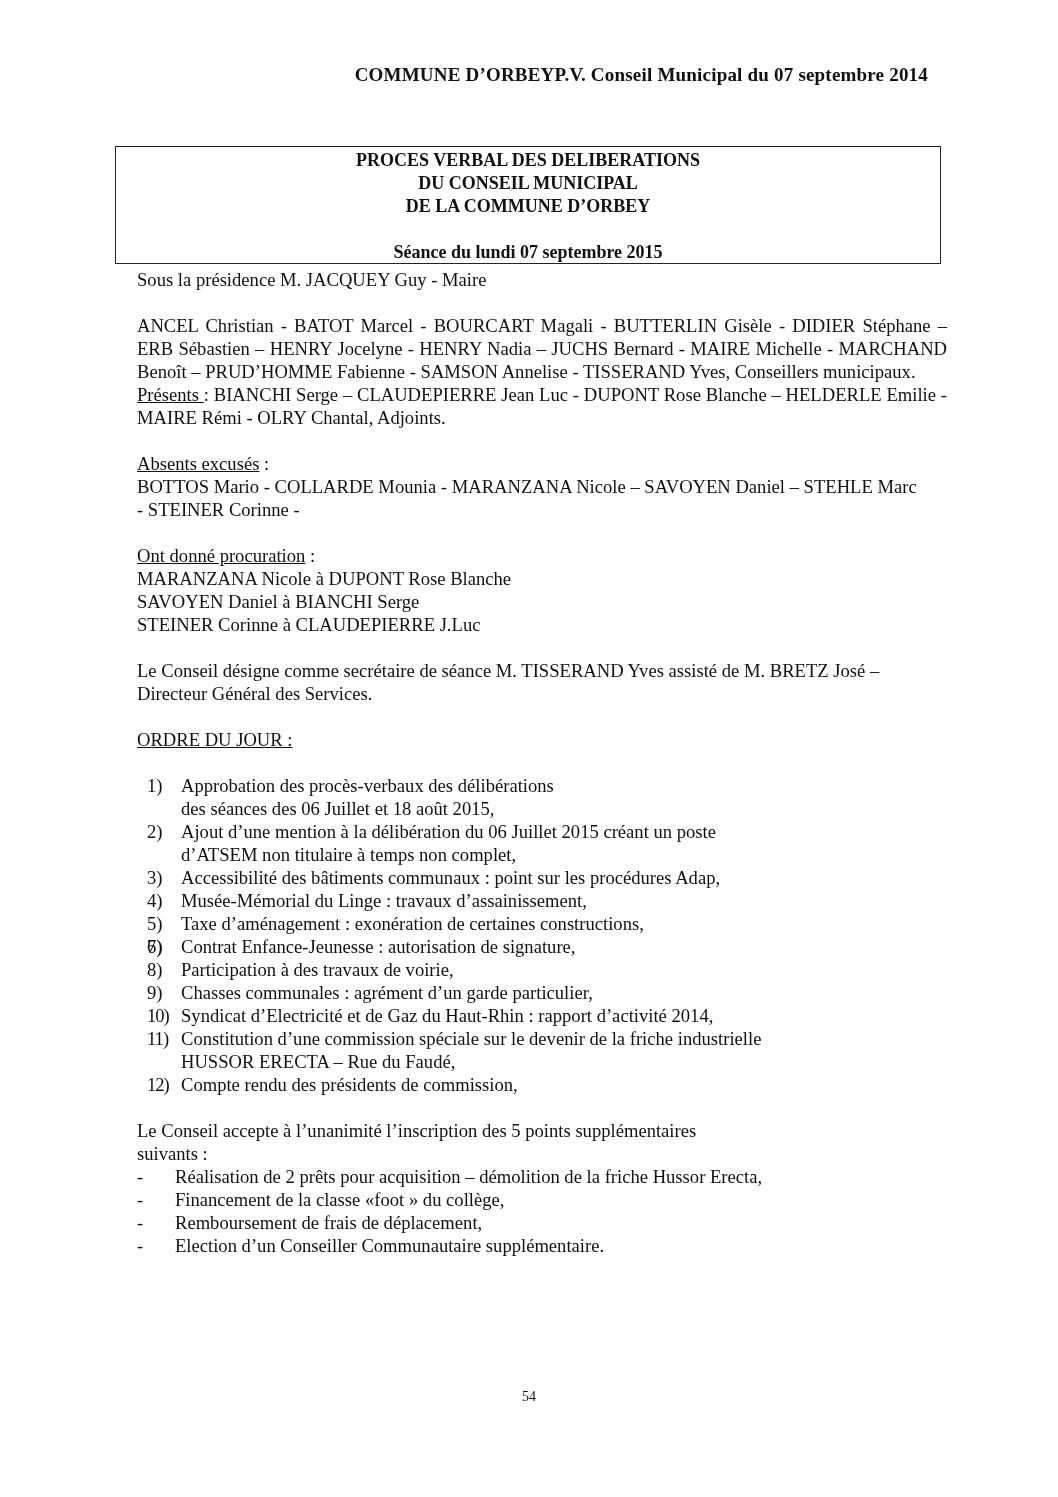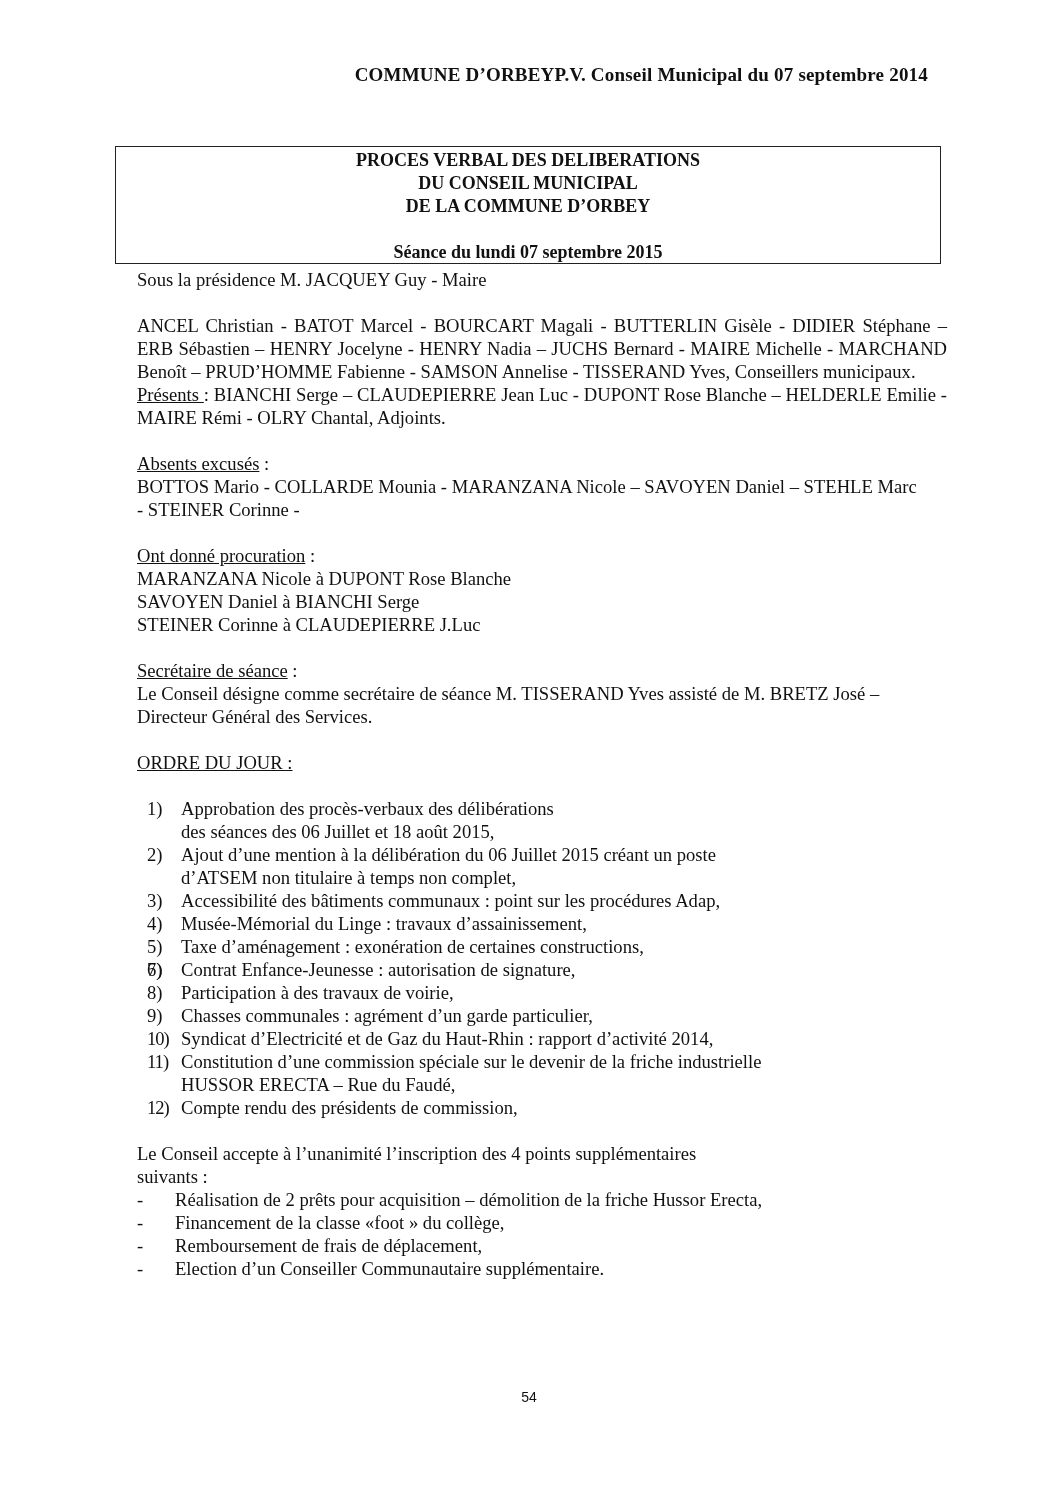--- a/index.html
+++ b/index.html
@@ -31,21 +31,21 @@
   .just { text-align: justify; }
   .ol { margin: 0; padding: 0; list-style: none; }
   .ol li { position: relative; padding-left: 44px; }
   .ol li .n { position: absolute; left: 10px; }
   .ol li .n.w { left: 10px; letter-spacing: -1px; }
   .dl { margin: 0; padding: 0; list-style: none; }
   .dl li { position: relative; padding-left: 38px; }
   .dl li .d { position: absolute; left: 0; }
   .pagenum {
     position: absolute; top: 1389px; left: 0; right: 0; text-align: center;
-    font-family: Liberation Sans, sans-serif; font-size: 14px;
+    font-family: Liberation Serif, serif; font-size: 14px;
   }
 </style>
 </head>
 <body>
 
 <div class="hdr">
   <span>COMMUNE D’ORBEY</span>
   <span>P.V. Conseil Municipal du 07 septembre 2014</span>
 </div>
 
@@ -73,23 +73,20 @@
   <div class="gap"></div>
 
   <p class="p">
     <span class="u">Ont donné procuration</span><span> :</span>
   </p>
   <p class="p">MARANZANA Nicole à DUPONT Rose Blanche</p>
   <p class="p">SAVOYEN Daniel à BIANCHI Serge</p>
   <p class="p">STEINER Corinne à CLAUDEPIERRE J.Luc</p>
   <div class="gap"></div>
 
-  <p class="p">
-    <span class="u">Secrétaire de séance</span><span> :</span>
-  </p>
   <p class="p" style="width:790px">Le Conseil désigne comme secrétaire de séance M. TISSERAND Yves assisté de M. BRETZ José – Directeur Général des Services.</p>
   <div class="gap"></div>
 
   <p class="p u">ORDRE DU JOUR :</p>
   <div class="gap"></div>
 
   <ul class="ol">
     <li><span class="n">1)</span><span>Approbation des procès-verbaux des délibérations</span><br><span>des séances des 06 Juillet et 18 août 2015,</span></li>
     <li><span class="n">2)</span><span>Ajout d’une mention à la délibération du 06 Juillet 2015 créant un poste</span><br><span>d’ATSEM non titulaire à temps non complet,</span></li>
     <li><span class="n">3)</span><span>Accessibilité des bâtiments communaux : point sur les procédures Adap,</span></li>
@@ -99,21 +96,21 @@
     <li><span class="n">7)</span><span>Contrat Enfance-Jeunesse : autorisation de signature,</span></li>
     <li><span class="n">8)</span><span>Participation à des travaux de voirie,</span></li>
     <li><span class="n">9)</span><span>Chasses communales : agrément d’un garde particulier,</span></li>
     <li><span class="n w">10)</span><span>Syndicat d’Electricité et de Gaz du Haut-Rhin : rapport d’activité 2014,</span></li>
     <li><span class="n w">11)</span><span>Constitution d’une commission spéciale sur le devenir de  la friche industrielle</span><br><span>HUSSOR ERECTA – Rue du Faudé,</span></li>
     <li><span class="n w">12)</span><span>Compte rendu des présidents de commission,</span></li>
   </ul>
   <div class="gap"></div>
 
   <p class="p">
-    <span>Le Conseil accepte à l’unanimité l’inscription des 4 points supplémentaires</span><br><span>suivants :</span>
+    <span>Le Conseil accepte à l’unanimité l’inscription des 5 points supplémentaires</span><br><span>suivants :</span>
   </p>
   <ul class="dl">
     <li><span class="d">-</span><span>Réalisation de 2 prêts pour acquisition – démolition de la friche Hussor Erecta,</span></li>
     <li><span class="d">-</span><span>Financement de la classe «foot » du collège,</span></li>
     <li><span class="d">-</span><span>Remboursement de frais de déplacement,</span></li>
     <li><span class="d">-</span><span>Election d’un Conseiller Communautaire supplémentaire.</span></li>
   </ul>
 </div>
 
 <div class="pagenum">54</div>

